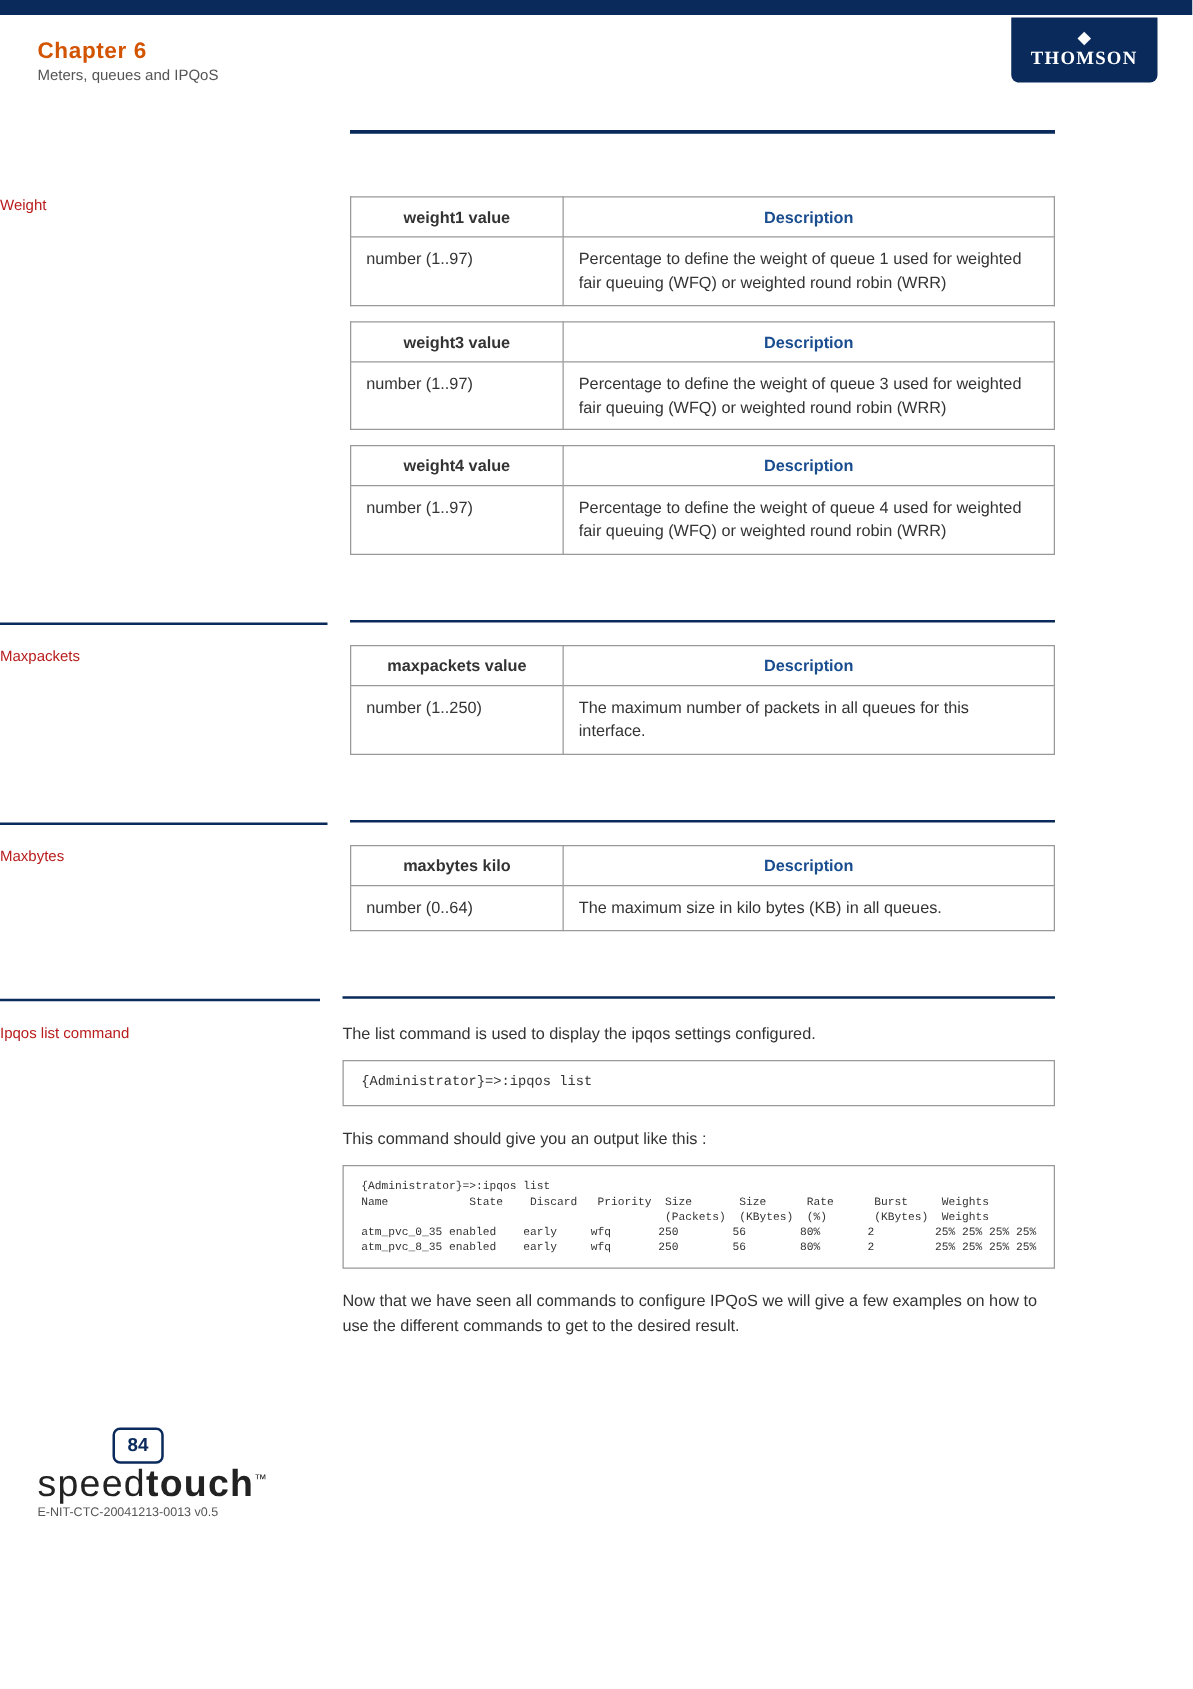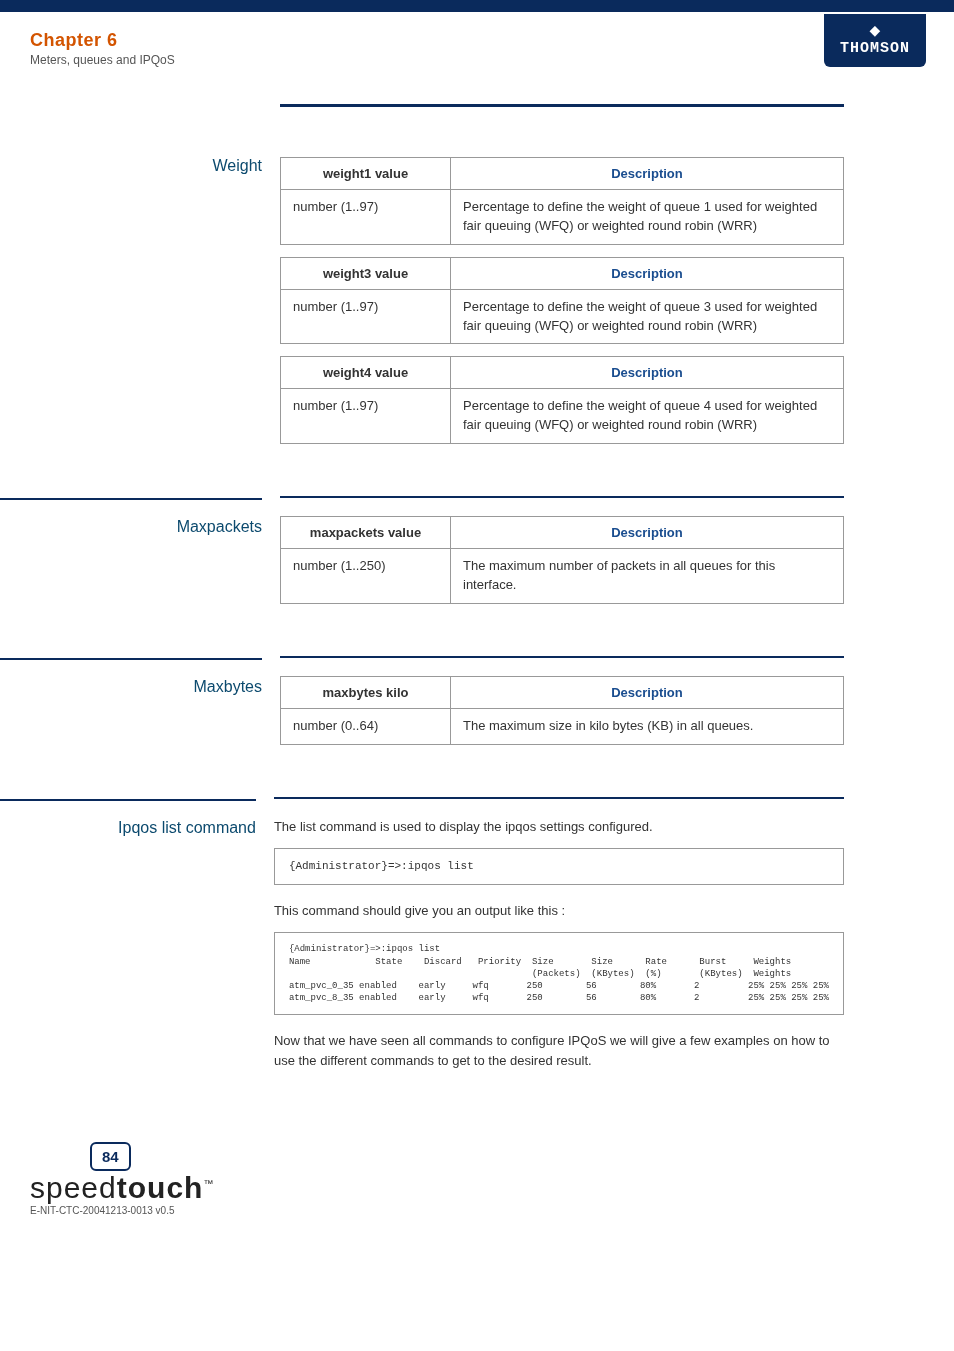--- a/index.html
+++ b/index.html
@@ -3,26 +3,26 @@
 <meta charset="utf-8">
 <style>
   * { box-sizing: border-box; margin: 0; padding: 0; }
   html, body { width: 954px; background: #fff; font-family: Arial, Helvetica, sans-serif; color: #333; }
   .topbar { height: 12px; background: #0a2a5c; }
   .header { position: relative; padding: 18px 30px 0 30px; height: 92px; }
   .chapter-title { color: #d35400; font-weight: bold; font-size: 18px; letter-spacing: 0.5px; }
   .chapter-sub { color: #555; font-size: 12px; margin-top: 2px; }
   .thomson { position: absolute; right: 28px; top: 2px; background: #0a2a5c; color: #fff; padding: 10px 16px 10px 16px; text-align: center; border-bottom-left-radius: 6px; border-bottom-right-radius: 6px; font-family: Georgia, 'Times New Roman', serif; }
   .thomson .icon { font-size: 14px; display: block; line-height: 1; }
-  .thomson .brand { font-size: 15px; font-weight: bold; letter-spacing: 1px; font-family: Liberation Mono, monospace; }
+  .thomson .brand { font-size: 15px; font-weight: bold; letter-spacing: 1px; }
   .header-rule { margin: 0 110px 0 280px; border-bottom: 3px solid #0a2a5c; }
 
   .content { padding: 50px 110px 40px 0; }
   .row { display: flex; margin-bottom: 40px; }
-  .label-col { width: 280px; padding-right: 18px; text-align: right; color: #0c4a6e; font-size: 16px; padding-top: 2px; }
+  .label-col { width: 280px; padding-right: 18px; color: #b91c1c; font-size: 12px; padding-top: 2px; }
   .body-col { flex: 1; }
   .rule { border-bottom: 2px solid #0a2a5c; margin-bottom: 22px; }
   .row:first-child .label-col { padding-top: 0; }
 
   table.info { width: 100%; border-collapse: collapse; margin-bottom: 12px; }
   table.info th, table.info td { border: 1px solid #999; padding: 8px 12px; font-size: 13px; text-align: left; vertical-align: top; }
   table.info th { font-weight: bold; color: #1a4d8f; text-align: center; }
   table.info th.c1 { width: 170px; color: #333; }
   table.info td.c1 { width: 170px; }
   table.info td { line-height: 1.45; color: #333; }

